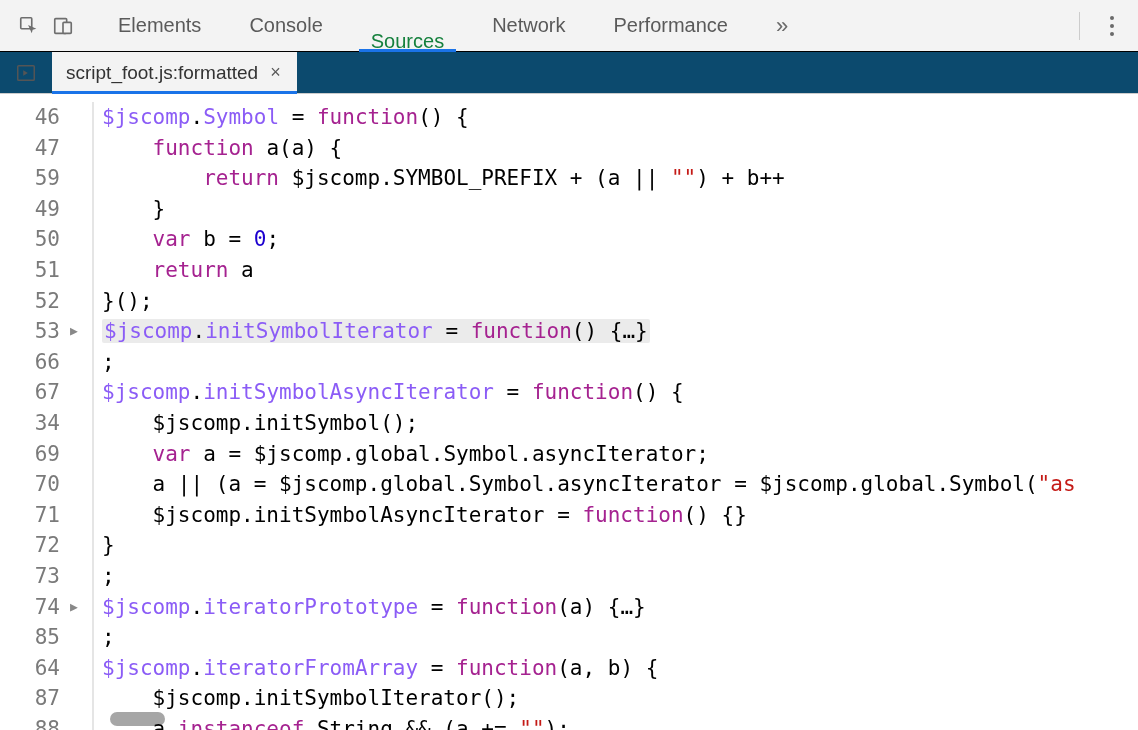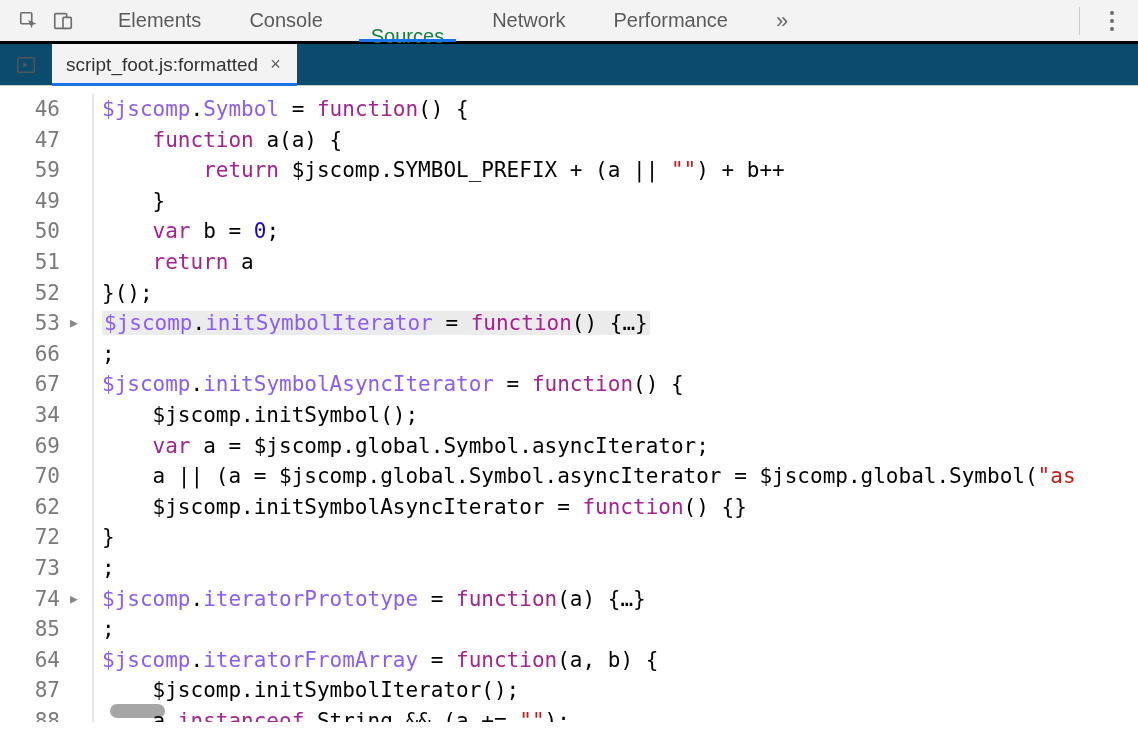--- a/index.html
+++ b/index.html
@@ -8,23 +8,23 @@
     font-size: 14px;
     background: #fff;
     color: #333;
     width: 1138px;
     height: 730px;
     overflow: hidden;
   }
 
   
   .toolbar {
-    height: 44px;
+    height: 52px;
     background: #f3f3f3;
-    border-bottom: 3px solid #000000;
+    border-bottom: 1px solid #000000;
     display: flex;
     align-items: center;
     padding: 0 4px;
   }
   .toolbar-left {
     display: flex;
     align-items: center;
     gap: 4px;
     padding: 0 10px;
   }
@@ -271,21 +271,21 @@
       <div class="ln">49</div>
       <div class="ln">50</div>
       <div class="ln">51</div>
       <div class="ln">52</div>
       <div class="ln">53</div>
       <div class="ln">66</div>
       <div class="ln">67</div>
       <div class="ln">34</div>
       <div class="ln">69</div>
       <div class="ln">70</div>
-      <div class="ln">62</div>
+      <div class="ln">71</div>
       <div class="ln">72</div>
       <div class="ln">73</div>
       <div class="ln">74</div>
       <div class="ln">85</div>
       <div class="ln">64</div>
       <div class="ln">87</div>
       <div class="ln">88</div>
     </div>
   <div class="fold-gutter" id="fold-gutter">
       <div class="ln"></div>

